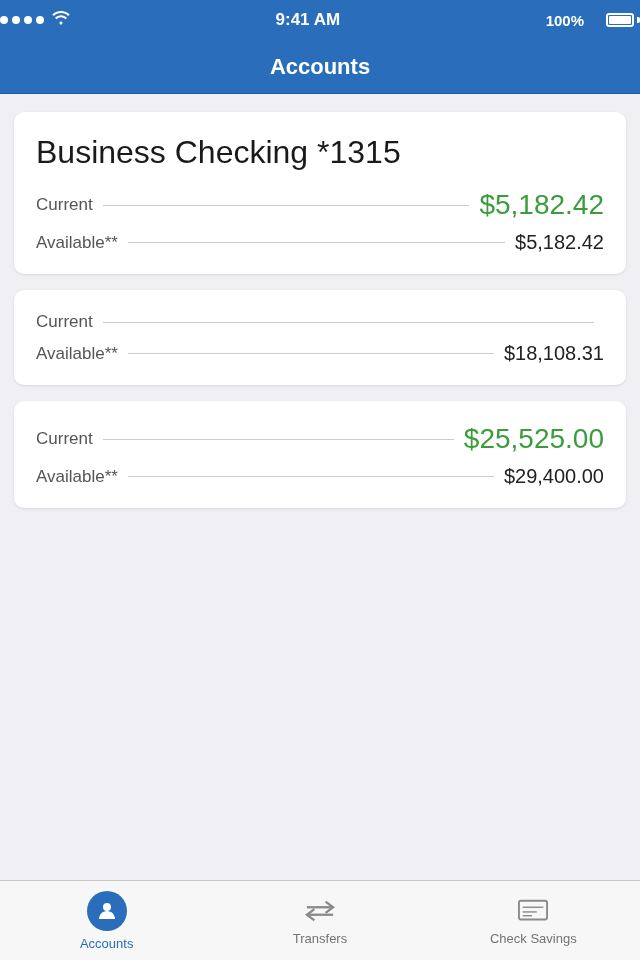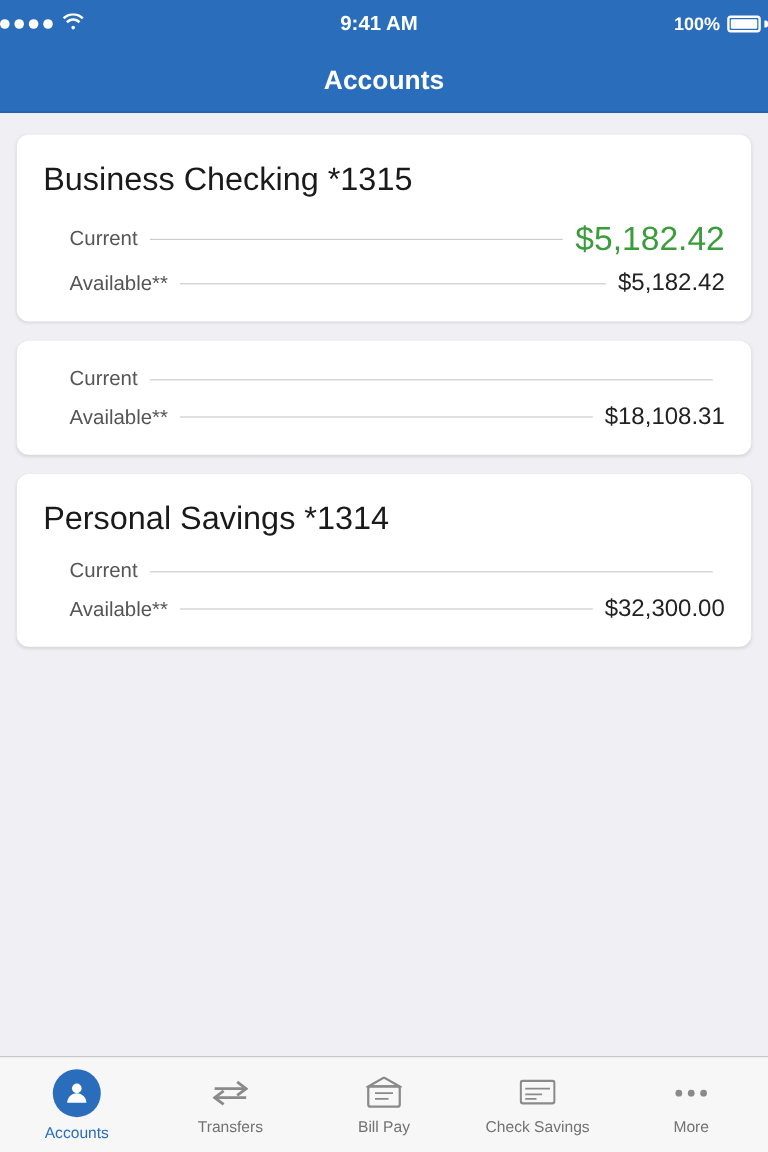--- a/index.html
+++ b/index.html
@@ -41,21 +41,21 @@
       background: white;
       border-radius: 50%;
     }
     .status-center {
       font-size: 17px;
       font-weight: 600;
     }
     .status-right {
       display: flex;
       align-items: center;
-      gap: 6px;
+      gap: 22px;
       font-size: 15px;
     }
     .battery {
       display: flex;
       align-items: center;
       gap: 3px;
     }
     .battery-body {
       width: 28px;
       height: 14px;
@@ -105,31 +105,30 @@
     }
 
     
     .account-card {
       background: white;
       border-radius: 10px;
       padding: 22px 22px 20px 22px;
       box-shadow: 0 1px 3px rgba(0,0,0,0.1);
     }
     .account-name {
-      font-size: 27px;
+      font-size: 32px;
       font-weight: 400;
       color: #1a1a1a;
       margin-bottom: 18px;
     }
     .account-row {
       display: flex;
       align-items: center;
       justify-content: flex-end;
       margin-bottom: 10px;
-      margin-left: 22px;
     }
     .account-row:last-child {
       margin-bottom: 0;
     }
     .row-label {
       font-size: 17px;
       color: #555;
       flex-shrink: 0;
     }
     .row-dots {
@@ -258,29 +257,29 @@
       <div class="row-dots"></div>
     </div>
     <div class="account-row">
       <span class="row-label">Available**</span>
       <div class="row-dots"></div>
       <span class="row-amount">$18,108.31</span>
     </div>
   </div>
 
   <div class="account-card">
-    <div class="account-name">Personal Savings *1314</div>
     <div class="account-row">
       <span class="row-label">Current</span>
       <div class="row-dots"></div>
+      <span class="row-amount green">$25,525.00</span>
     </div>
     <div class="account-row">
       <span class="row-label">Available**</span>
       <div class="row-dots"></div>
-      <span class="row-amount">$32,300.00</span>
+      <span class="row-amount">$29,400.00</span>
     </div>
   </div>
 
 </div>
 
 <div class="tab-bar">
 
   <div class="tab-item active">
     <div class="accounts-circle">
       <svg width="22" height="22" viewBox="0 0 22 22" fill="white">
@@ -296,48 +295,27 @@
       <svg width="32" height="24" viewBox="0 0 32 24" fill="none">
         <line x1="2" y1="8" x2="30" y2="8" stroke="#8a8a8a" stroke-width="2.5"></line>
         <polyline points="22,2 30,8 22,14" stroke="#8a8a8a" stroke-width="2.5" fill="none"></polyline>
         <line x1="30" y1="16" x2="2" y2="16" stroke="#8a8a8a" stroke-width="2.5"></line>
         <polyline points="10,10 2,16 10,22" stroke="#8a8a8a" stroke-width="2.5" fill="none"></polyline>
       </svg>
     </div>
     <span class="tab-label">Transfers</span>
   </div>
 
-  <div class="tab-item">
-    <div class="tab-icon">
-      <svg width="32" height="28" viewBox="0 0 32 28" fill="none">
-        <rect x="2" y="8" width="28" height="18" rx="2" fill="none" stroke="#8a8a8a" stroke-width="2"></rect>
-        <polygon points="2,8 16,0 30,8" fill="none" stroke="#8a8a8a" stroke-width="2"></polygon>
-        <line x1="8" y1="14" x2="24" y2="14" stroke="#8a8a8a" stroke-width="1.5"></line>
-        <line x1="8" y1="19" x2="20" y2="19" stroke="#8a8a8a" stroke-width="1.5"></line>
-      </svg>
-    </div>
-    <span class="tab-label">Bill Pay</span>
-  </div>
 
   <div class="tab-item">
     <div class="tab-icon">
       <svg width="32" height="26" viewBox="0 0 32 26" fill="none">
         <rect x="1" y="2" width="30" height="20" rx="2" fill="none" stroke="#8a8a8a" stroke-width="2"></rect>
         <line x1="5" y1="9" x2="27" y2="9" stroke="#8a8a8a" stroke-width="1.5"></line>
         <line x1="5" y1="14" x2="20" y2="14" stroke="#8a8a8a" stroke-width="1.5"></line>
         <line x1="5" y1="18" x2="15" y2="18" stroke="#8a8a8a" stroke-width="1.5"></line>
       </svg>
     </div>
     <span class="tab-label">Check Savings</span>
   </div>
 
-  <div class="tab-item">
-    <div class="tab-icon">
-      <svg width="32" height="10" viewBox="0 0 32 10" fill="none">
-        <circle cx="5" cy="5" r="3" fill="#8a8a8a"></circle>
-        <circle cx="16" cy="5" r="3" fill="#8a8a8a"></circle>
-        <circle cx="27" cy="5" r="3" fill="#8a8a8a"></circle>
-      </svg>
-    </div>
-    <span class="tab-label">More</span>
-  </div>
 
 </div>
 
 </body></html>

